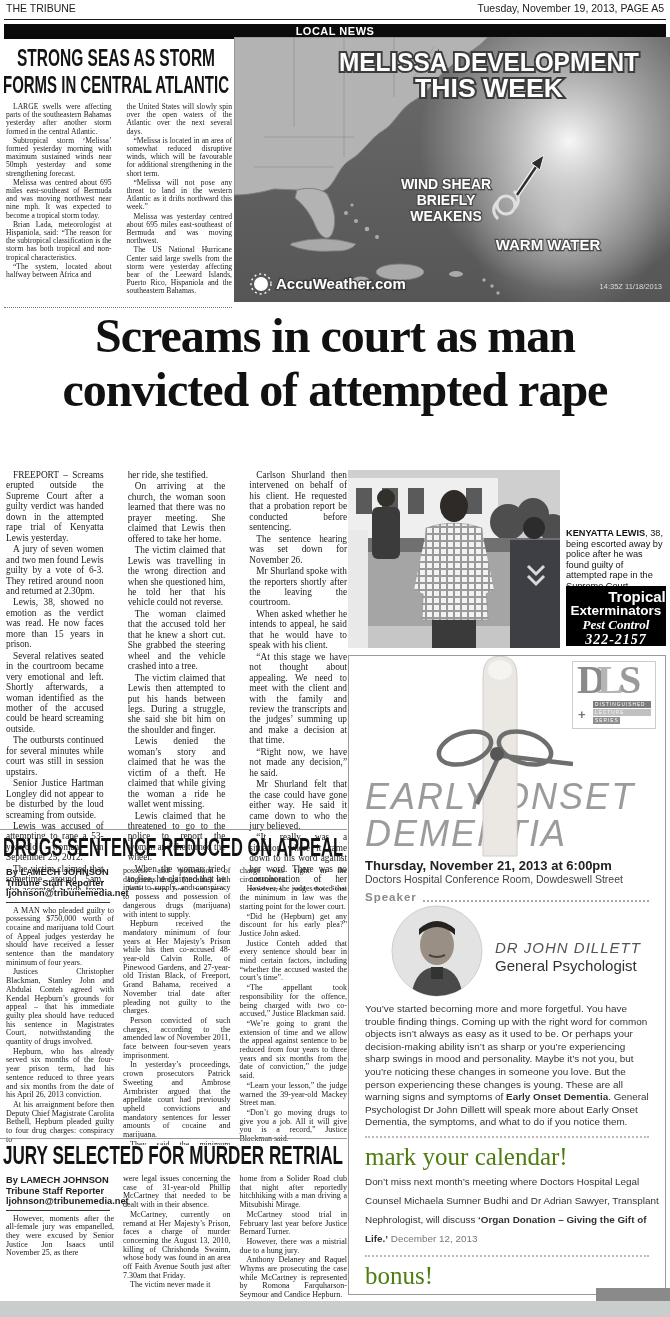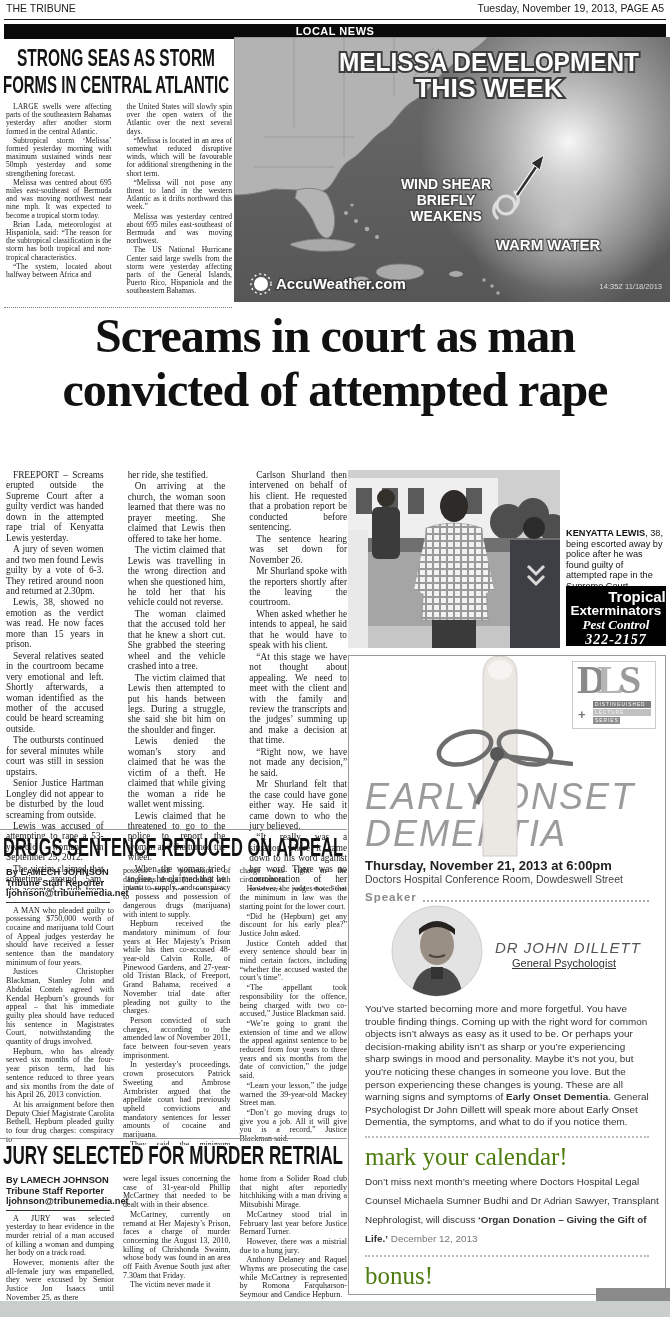--- a/index.html
+++ b/index.html
@@ -70,21 +70,21 @@
   .dem-spacer{height:122px;}
   .dem-title{padding:0 16px;font-style:italic;font-size:36px;line-height:37px;letter-spacing:2px;color:#9b9b9b;}
   .dem-when{padding:0 16px;margin-top:6px;font-weight:bold;font-size:13px;color:#222;}
   .dem-where{padding:0 16px;font-size:10.5px;color:#444;}
   .speaker-row{display:flex;align-items:center;margin:6px 16px 0 16px;}
   .speaker-label{font-weight:bold;font-size:11.5px;letter-spacing:1px;color:#8a8a8a;margin-right:6px;}
   .dots{flex:1;border-bottom:2px dotted #aaa;height:7px;}
   .speaker-block{position:relative;height:94px;margin-top:2px;}
   .speaker-photo{position:absolute;left:42px;top:0;}
   .speaker-name{position:absolute;left:146px;top:34px;font-style:italic;font-size:15px;color:#555;letter-spacing:1px;}
-  .speaker-title{position:absolute;left:163px;top:52px;font-size:11px;color:#333;text-decoration:underline;}
+  .speaker-title{position:absolute;left:146px;top:52px;font-size:15px;color:#333;}
   .dem-body{margin:4px 16px 0 16px;font-size:9.9px;line-height:12.6px;color:#333;}
   .dotted-sep{margin:7px 16px 5px 16px;border-top:2px dotted #bbb;}
   .dem-subhead{padding:0 16px;font-family:"Liberation Serif",serif;font-size:25px;line-height:27px;color:#4d7c0f;}
   .dem-subbody{margin:2px 0 0 16px;font-size:9.9px;line-height:19px;color:#333;}
   .ad-foot-bar{position:absolute;top:1288px;left:596px;width:74px;height:13px;background:#8a8a8a;}
   .page-bottom-band{position:absolute;top:1301px;left:0;width:670px;height:16px;background:#c9cdcc;}
   .hl-svg text{font-family:"Liberation Sans",sans-serif;font-weight:bold;fill:#141414;}
 </style>
 </head>
 <body>
@@ -109,21 +109,21 @@
         <p>Subtropical storm ‘Melissa’ formed yesterday morning with maximum sustained winds near 50mph yesterday and some strengthening forecast.</p>
         <p>Melissa was centred about 695 miles east-southeast of Bermuda and was moving northwest near nine mph. It was expected to become a tropical storm today.</p>
         <p>Brian Lada, meteorologist at Hispaniola, said: “The reason for the subtropical classification is the storm has both tropical and non-tropical characteristics.</p>
         <p>“The system, located about halfway between Africa and</p>
       </div>
     <div class="storm-col body-col">
         <p class="cont">the United States will slowly spin over the open waters of the Atlantic over the next several days.</p>
         <p>“Melissa is located in an area of somewhat reduced disruptive winds, which will be favourable for additional strengthening in the short term.</p>
         <p>“Melissa will not pose any threat to land in the western Atlantic as it drifts northward this week.”</p>
         <p>Melissa was yesterday centred about 695 miles east-southeast of Bermuda and was moving northwest.</p>
-        <p>The US National Hurricane Center said large swells from the storm were yesterday affecting parts of the General Islands, Puerto Rico, Hispaniola and the southeastern Bahamas.</p>
+        <p>The US National Hurricane Center said large swells from the storm were yesterday affecting bear of the Leeward Islands, Puerto Rico, Hispaniola and the southeastern Bahamas.</p>
       </div>
   </div>
   <div class="sep-dotted"></div>
 
   <svg class="wmap" viewBox="0 0 436 265">
     <defs>
       <linearGradient id="ocean" x1="0" y1="0" x2="0" y2="1">
         <stop offset="0" stop-color="#6b6b6b"></stop>
           <stop offset="1" stop-color="#565656"></stop>
       </linearGradient>
@@ -326,21 +326,20 @@
     </svg>
     <div class="jury-cols small-cols">
       <div class="small-col body-col">
         <div class="byline">
           <div class="bl">By LAMECH JOHNSON</div>
           <div class="bl">Tribune Staff Reporter</div>
           <div class="bl">ljohnson@tribunemedia.net</div>
           <div class="rule"></div>
         </div>
         <div class="body-col">
-            <p>A JURY was selected yesterday to hear evidence in the murder retrial of a man accused of killing a woman and dumping her body on a track road.</p>
             <p>However, moments after the all-female jury was empanelled, they were excused by Senior Justice Jon Isaacs until November 25, as there</p>
           </div>
       </div>
       <div class="small-col body-col">
           <p class="cont">were legal issues concerning the case of 31-year-old Phillip McCartney that needed to be dealt with in their absence.</p>
           <p>McCartney, currently on remand at Her Majesty’s Prison, faces a charge of murder concerning the August 13, 2010, killing of Chrishonda Swainn, whose body was found in an area off Faith Avenue South just after 7.30am that Friday.</p>
           <p>The victim never made it</p>
         </div>
       <div class="small-col body-col">
           <p class="cont">home from a Solider Road club that night after reportedly hitchhiking with a man driving a Mitsubishi Mirage.</p>

